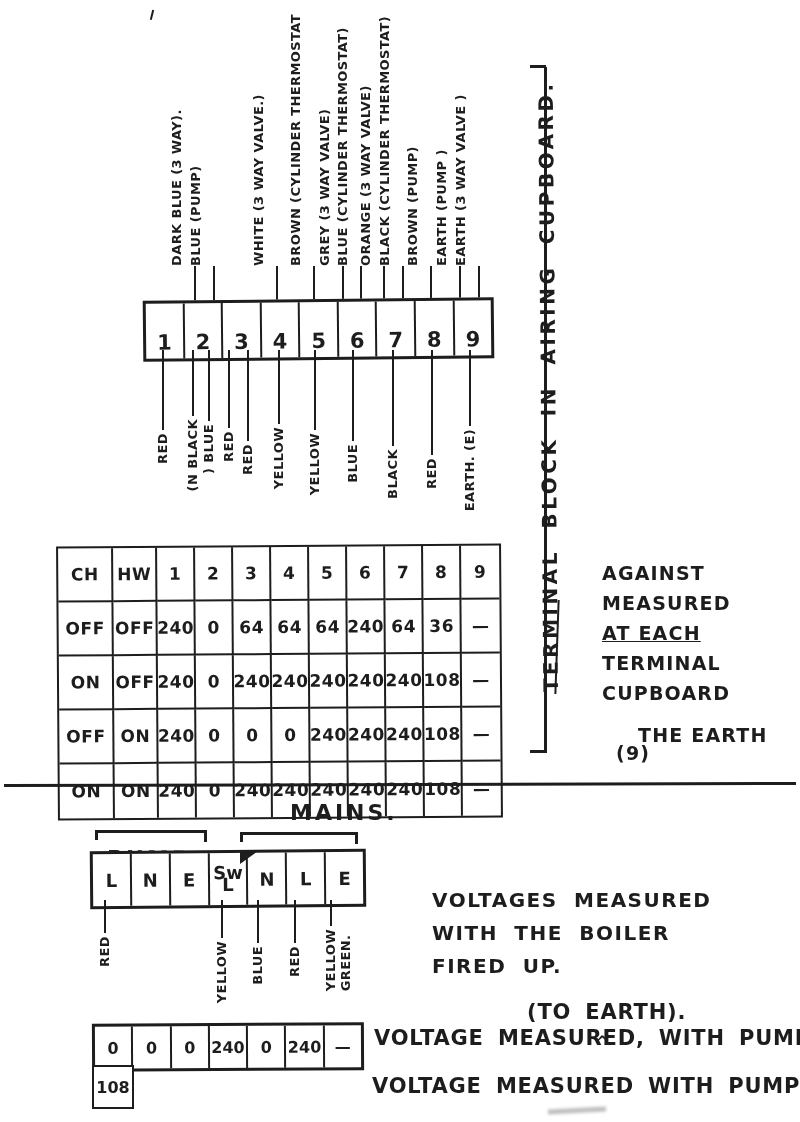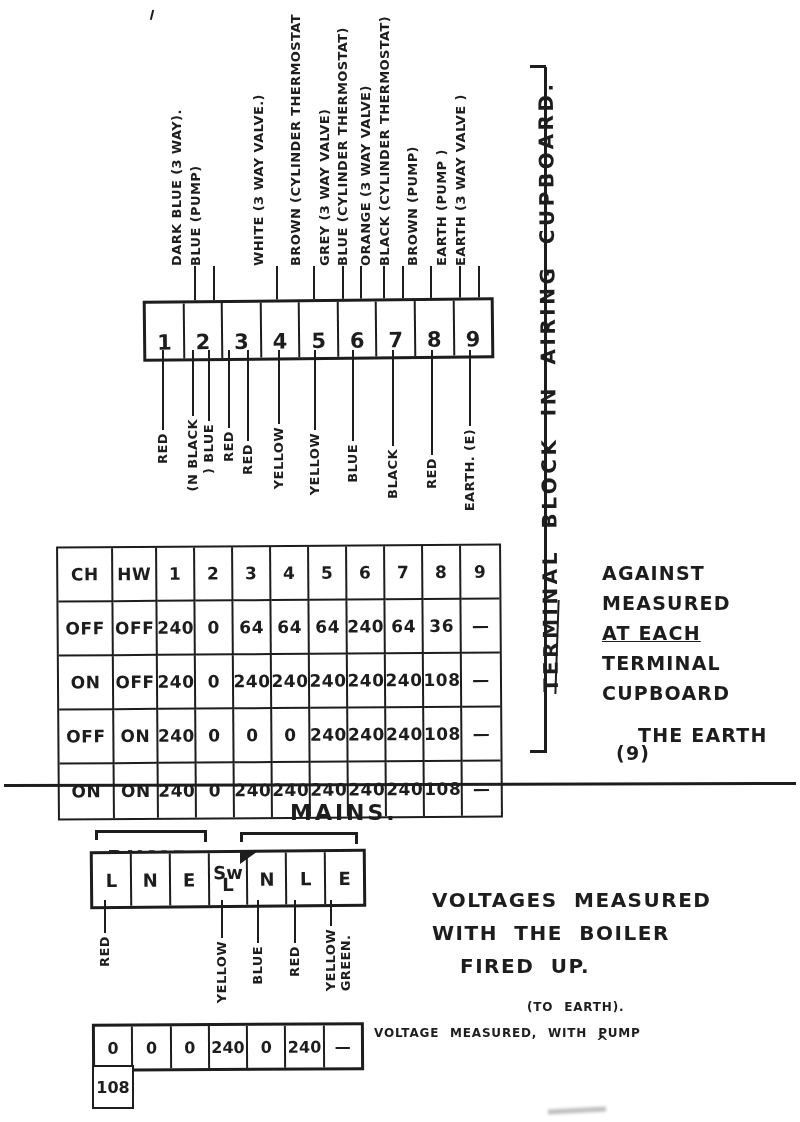--- a/index.html
+++ b/index.html
@@ -30,21 +30,21 @@
     grid-template-columns:55px 44px repeat(9,38px);border:2.6px solid #1d1d1d;
     background:#fff;transform:rotate(-0.4deg);}
   #voltage-table .tc{height:54px;display:flex;align-items:center;justify-content:center;
     font-size:17px;font-weight:600;letter-spacing:0.5px;
     border-right:2.2px solid #1d1d1d;border-bottom:2.2px solid #1d1d1d;box-sizing:border-box;}
   #voltage-table .tc.lastcol{border-right:none;}
   #voltage-table .tc.lastrow{border-bottom:none;}
   .note-line{position:absolute;font-weight:600;white-space:nowrap;}
   #side-note .note-line{font-size:19px;letter-spacing:1.2px;}
   .boiler-note{font-size:20px;letter-spacing:1.5px;word-spacing:8px;}
-  .bottom-note{font-size:12px;letter-spacing:0.8px;word-spacing:6px;}
+  .bottom-note{font-size:21px;letter-spacing:0.8px;word-spacing:6px;}
   #vertical-title{position:absolute;left:563px;top:668px;white-space:nowrap;height:24px;
     line-height:24px;transform-origin:0 100%;transform:rotate(-90.5deg);
     font-size:20px;font-weight:600;letter-spacing:3.5px;word-spacing:10px;}
   .uword{display:inline-block;border-bottom:2.6px solid #1d1d1d;padding-bottom:4px;}
   #boiler-title{font-size:22px;letter-spacing:2px;}
   #ink-blot{position:absolute;left:240px;top:851px;width:0;height:0;
     border-left:18px solid #1d1d1d;border-bottom:13px solid transparent;}
   #smudge{position:absolute;left:548px;top:1108px;width:58px;height:5px;background:#8a8a8a;
     opacity:0.55;filter:blur(1.6px);transform:rotate(-3deg);}
   #tick-top{position:absolute;left:151px;top:10px;width:2.4px;height:10px;background:#1d1d1d;
@@ -226,32 +226,33 @@
       <div class="vlabel-below" style="left: 250px; top: 946px;">BLUE</div>
       <div class="vline" style="left: 294px; top: 900px; width: 2.2px; height: 43px;"></div>
       <div class="vlabel-below" style="left: 287px; top: 946px;">RED</div>
       <div class="vline" style="left: 330px; top: 900px; width: 2.2px; height: 26px;"></div>
       <div class="vlabel-below" style="left: 323px; top: 929px;">YELLOW<br>GREEN.</div>
     </div>
 
   <div id="boiler-notes">
       <div class="note-line boiler-note" style="left: 432px; top: 888px; text-align: center;">VOLTAGES MEASURED</div>
       <div class="note-line boiler-note" style="left: 432px; top: 921px;">WITH THE BOILER</div>
-      <div class="note-line boiler-note" style="left: 432px; top: 954px; margin-left: 28px;">FIRED UP.</div>
+      <div class="note-line boiler-note" style="left: 432px; top: 954px;">FIRED UP.</div>
     </div>
 
   <div class="block" id="strip-block">
       <div class="cell">0</div>
       <div class="cell">0</div>
       <div class="cell">0</div>
       <div class="cell">240</div>
       <div class="cell">0</div>
       <div class="cell">240</div>
       <div class="cell">—</div>
     </div>
   <div class="strip-extra">108</div>
 
   <div class="note-line bottom-note" style="left:527px;top:1000px;">(TO EARTH).</div>
   <div class="note-line bottom-note" style="left:374px;top:1026px;">VOLTAGE MEASURED, WITH PUMP</div>
   <span class="caret" style="left:596px;top:1033px;">^</span>
+  <div class="note-line bottom-note" style="left:372px;top:1074px;">VOLTAGE MEASURED WITH PUMP</div>
   <div id="smudge"></div>
 
 </div>
 
 </body></html>

